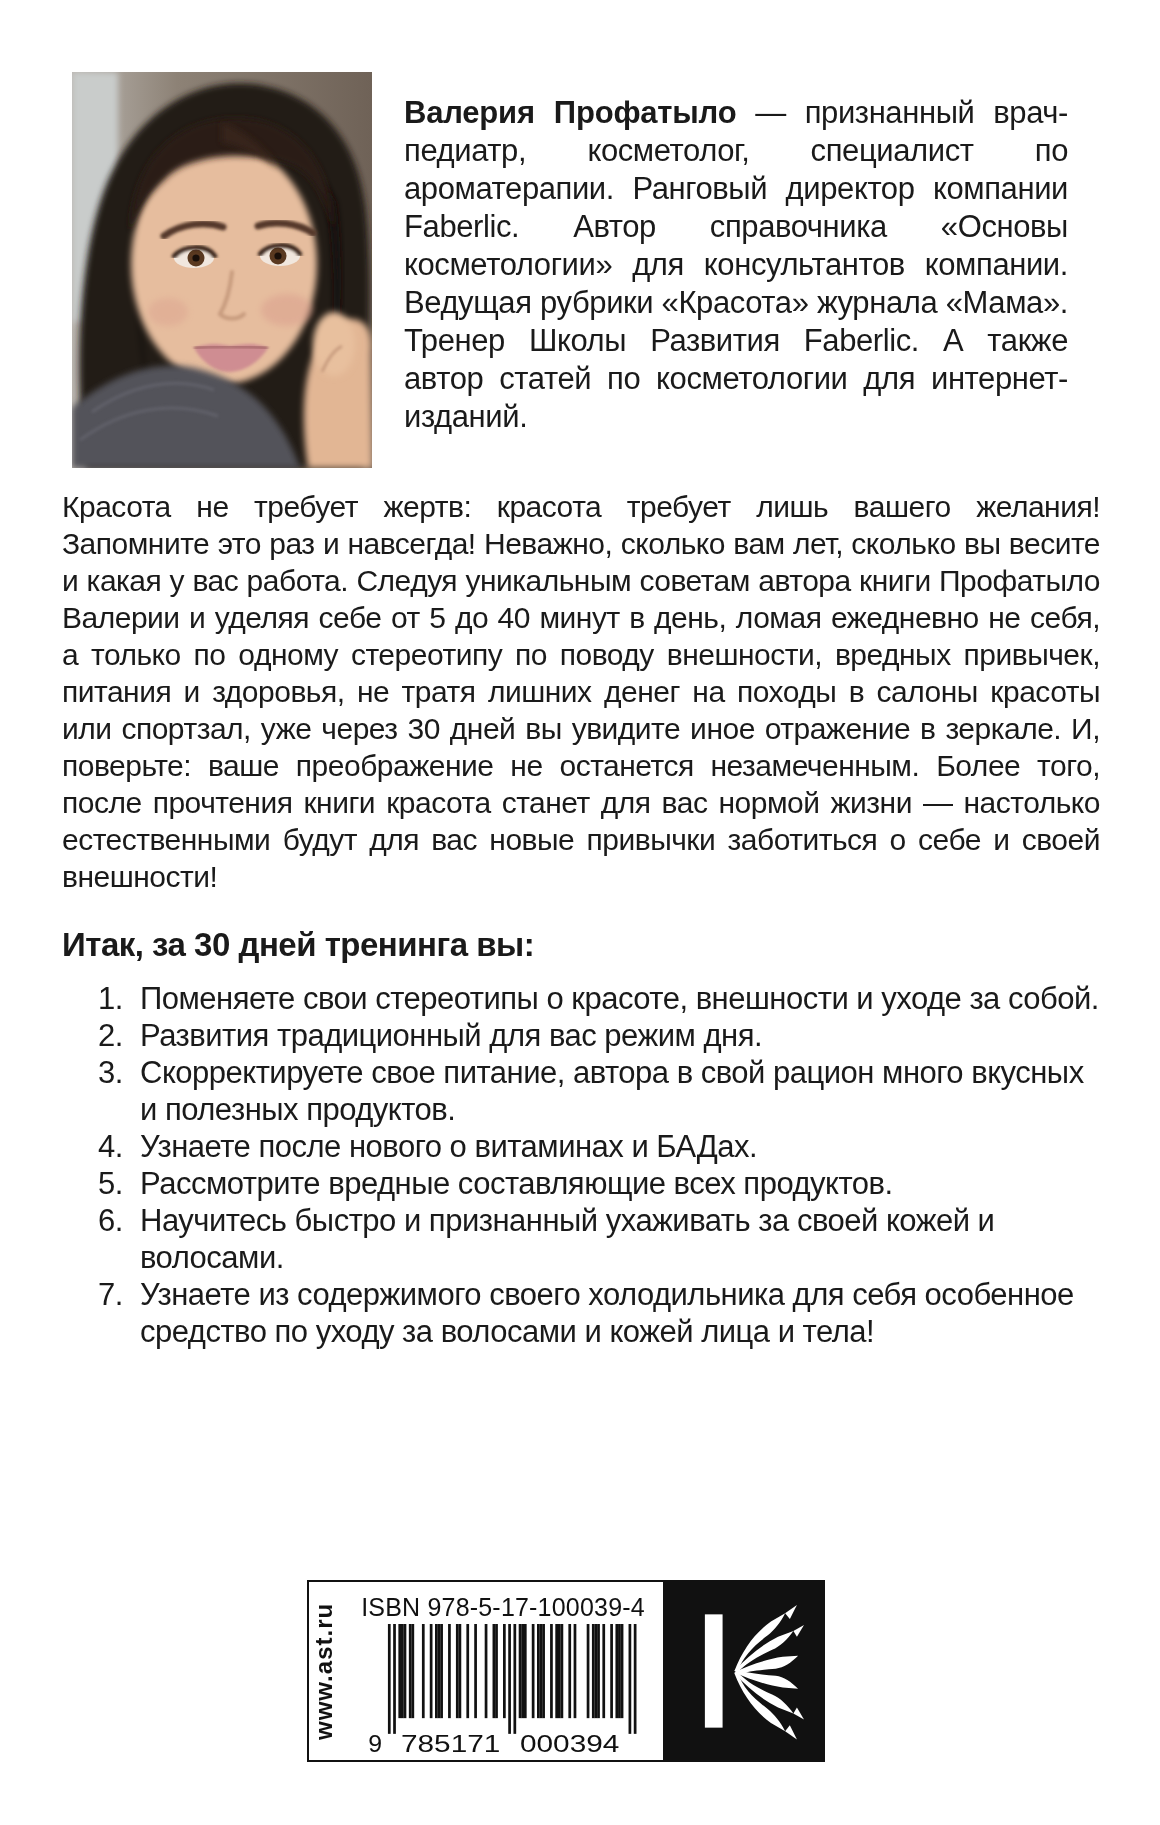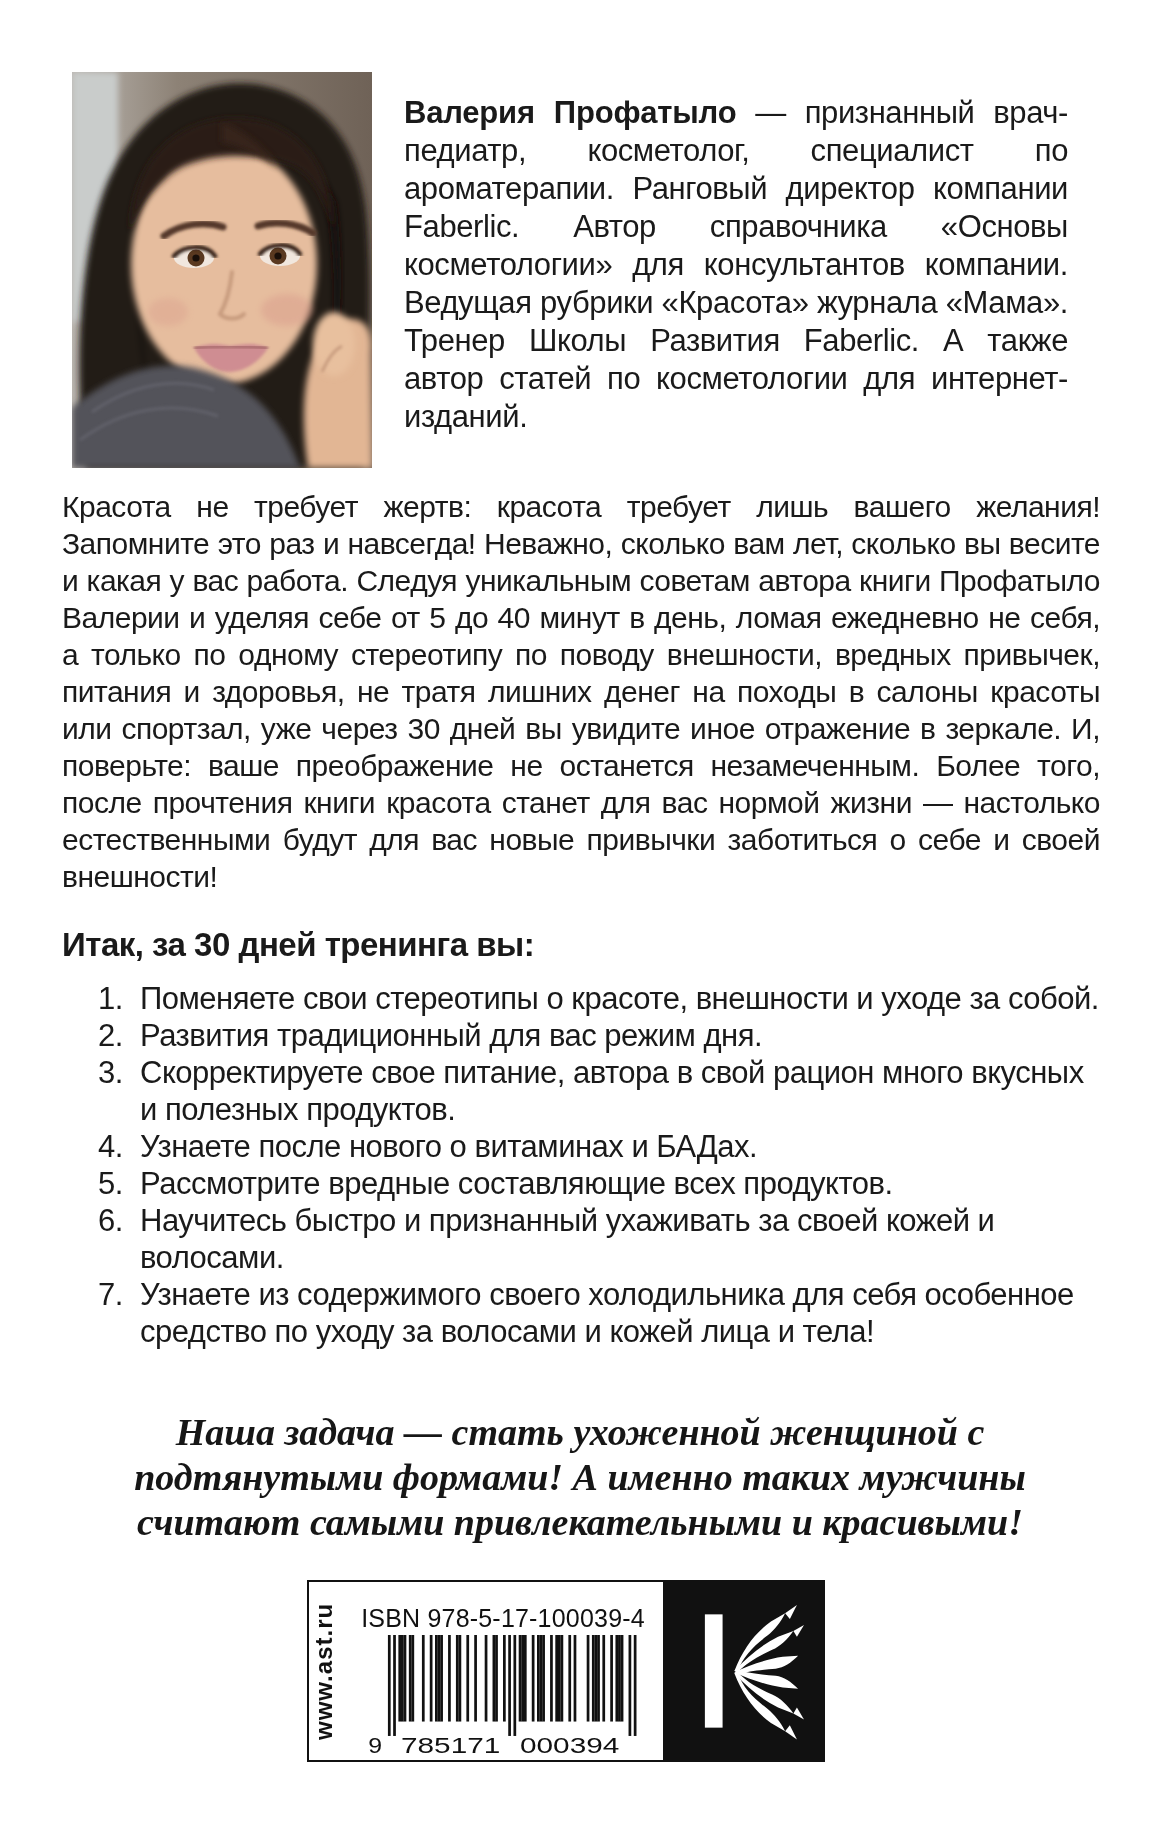--- a/index.html
+++ b/index.html
@@ -41,21 +41,21 @@
   .isbn-block { position:absolute; left:307px; top:1580px; height:182px; display:flex; }
   .barcode-box {
     box-sizing:border-box; width:358px; height:182px; background:#fff;
     border:2px solid #111; display:flex; align-items:stretch;
   }
   .website-vertical {
     writing-mode:vertical-rl; transform:rotate(180deg);
     font-weight:bold; font-size:24px; letter-spacing:1px;
     padding:8px 1px 8px 5px; text-align:center; color:#111;
   }
-  .barcode-center { flex:1; display:flex; flex-direction:column; align-items:center; padding-top:22px; }
+  .barcode-center { flex:1; display:flex; flex-direction:column; align-items:center; padding-top:11px; }
   .isbn-label { font-size:25px; letter-spacing:0.2px; white-space:nowrap; color:#111; }
   .barcode-svg { width:272px; height:136px; margin-top:2px; }
   .publisher-logo {
     width:160px; height:182px; background:#111111;
     display:flex; align-items:center; justify-content:center;
   }
   .publisher-logo svg { width:118px; height:142px; }
 </style>
 </head>
 <body>
@@ -140,21 +140,20 @@
       <li>
         <span class="num">6.</span>
         <span class="txt">Научитесь быстро и признанный ухаживать за своей кожей и волосами.</span>
       </li>
       <li>
         <span class="num">7.</span>
         <span class="txt">Узнаете из содержимого своего холодильника для себя особенное средство по уходу за волосами и кожей лица и тела!</span>
       </li>
     </ol>
 
-  <p class="slogan">Наша задача — стать ухоженной женщиной с подтянутыми формами! А именно таких мужчины считают самыми привлекательными и красивыми!</p>
 
   <div class="isbn-block">
     <div class="barcode-box">
       <div class="website-vertical">www.ast.ru</div>
       <div class="barcode-center">
         <div class="isbn-label">ISBN 978-5-17-100039-4</div>
         <svg class="barcode-svg" id="barcode-svg" viewBox="-8 0 104 52" preserveAspectRatio="none" aria-hidden="true">
             <rect x="0" y="0" width="1.04" height="42" fill="#111"></rect>
             <rect x="2" y="0" width="1.04" height="42" fill="#111"></rect>
             <rect x="4" y="0" width="1.04" height="36" fill="#111"></rect>

